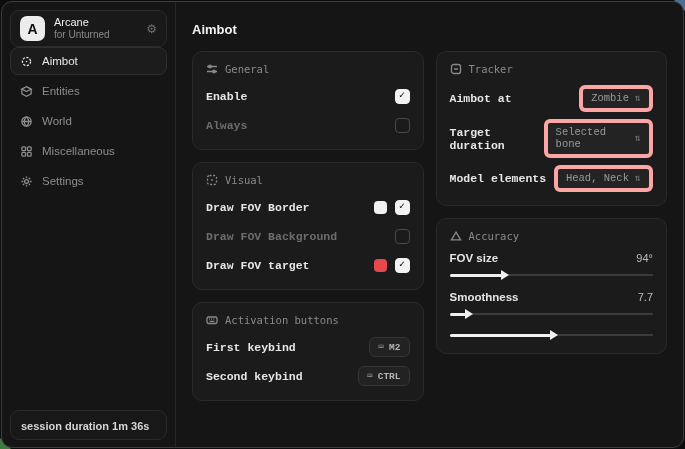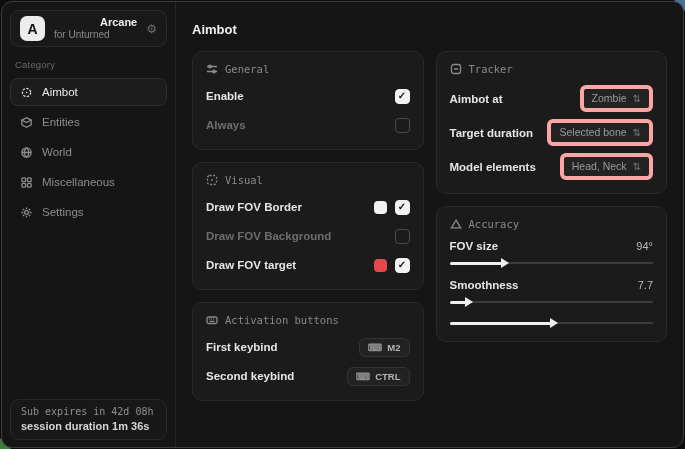--- a/index.html
+++ b/index.html
@@ -24,21 +24,21 @@
   .brand {
     border:1px solid #2b2b2b; border-radius:9px; background:#191919;
     display:flex; align-items:center; gap:9px; padding:7px 9px; height:37px;
   }
   .brand-logo {
     width:25px; height:25px; border-radius:7px; background:#ececec;
     color:#111; font-weight:700; font-size:14px;
     display:flex; align-items:center; justify-content:center;
   }
   .brand-text { flex:1; line-height:1.15; }
-  .brand-name { color:#f0f0f0; font-size:11px; font-weight:700;text-align:right; }
+  .brand-name { color:#f0f0f0; font-size:11px; font-weight:400; }
   .brand-sub  { color:#8a8a8a; font-size:10px; }
   .brand-gear { color:#6f6f6f; font-size:12px; cursor:pointer; }
   .category {
     color:#6a6a6a; font-size:9.5px; margin:12px 4px 8px 5px; letter-spacing:.2px;
   }
   .nav { display:flex; flex-direction:column; gap:2px; }
   .nav-item {
     display:flex; align-items:center; gap:9px; height:28px;
     padding:0 9px; border-radius:8px; border:1px solid transparent;
     color:#8d8d8d; font-size:11.5px; cursor:pointer;
@@ -63,21 +63,21 @@
     padding:11px 13px 13px;
   }
   .card-head {
     display:flex; align-items:center; gap:7px; margin-bottom:10px;
     color:#8a8a8a; font-family:"DejaVu Sans Mono", monospace; font-size:10.5px;
   }
   .card-head .hicon { width:12px; height:12px; flex:0 0 12px; }
   .card-head svg { width:12px; height:12px; display:block; stroke:#8a8a8a; fill:none; stroke-width:1.3; }
   .row {
     display:flex; align-items:center; justify-content:space-between;
-    min-height:22px; margin-top:7px;
+    min-height:22px; margin-top:7px;font-family:Liberation Mono, monospace;
   }
   .row:first-of-type { margin-top:0; }
   .row-label { color:#e6e6e6; font-size:11.5px; font-weight:700; }
   .row-label.dim { color:#6d6d6d; }
   .controls { display:flex; align-items:center; gap:8px; }
   .cb {
     width:15px; height:15px; border-radius:4px; border:1px solid #4a4a4a;
     background:transparent; display:flex; align-items:center; justify-content:center;
     cursor:pointer; font-size:10px; line-height:1;
   }
@@ -116,21 +116,20 @@
   <aside class="sidebar">
     <div class="brand">
       <div class="brand-logo">A</div>
       <div class="brand-text">
         <div class="brand-name">Arcane</div>
         <div class="brand-sub">for Unturned</div>
       </div>
       <div class="brand-gear">⚙</div>
     </div>
 
-    <div class="category">Category</div>
 
     <nav class="nav">
       <div class="nav-item selected">
         <span class="nav-icon">
           <svg viewBox="0 0 14 14">
               <circle cx="7" cy="7" r="4.4" stroke-dasharray="2.4 1.6"></circle>
               <circle cx="7" cy="7" r="0.8" fill="currentColor" stroke="none"></circle>
             </svg>
         </span>
         <span>Aimbot</span>
@@ -169,21 +168,20 @@
           <svg viewBox="0 0 14 14">
               <circle cx="7" cy="7" r="2"></circle>
               <path d="M7 1.5v2M7 10.5v2M1.5 7h2M10.5 7h2M3.1 3.1l1.4 1.4M9.5 9.5l1.4 1.4M10.9 3.1 9.5 4.5M4.5 9.5 3.1 10.9"></path>
             </svg>
         </span>
         <span>Settings</span>
       </div>
     </nav>
 
     <div class="sidebar-footer">
-      <div class="footer-line1">Sub expires in 42d 08h</div>
       <div class="footer-line2">session duration 1m 36s</div>
     </div>
   </aside>
 
   <main class="main">
     <div class="page-title">Aimbot</div>
 
     <div class="columns">
 
       <div class="col">

